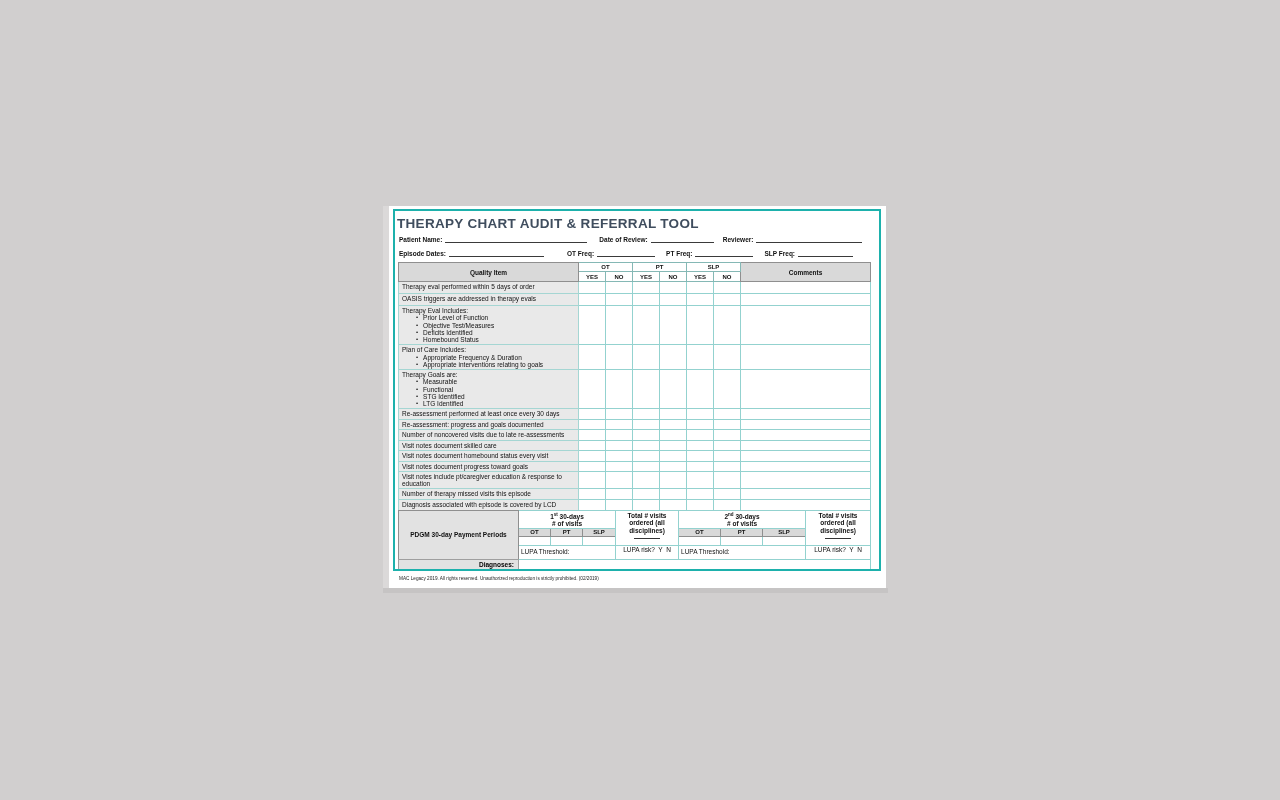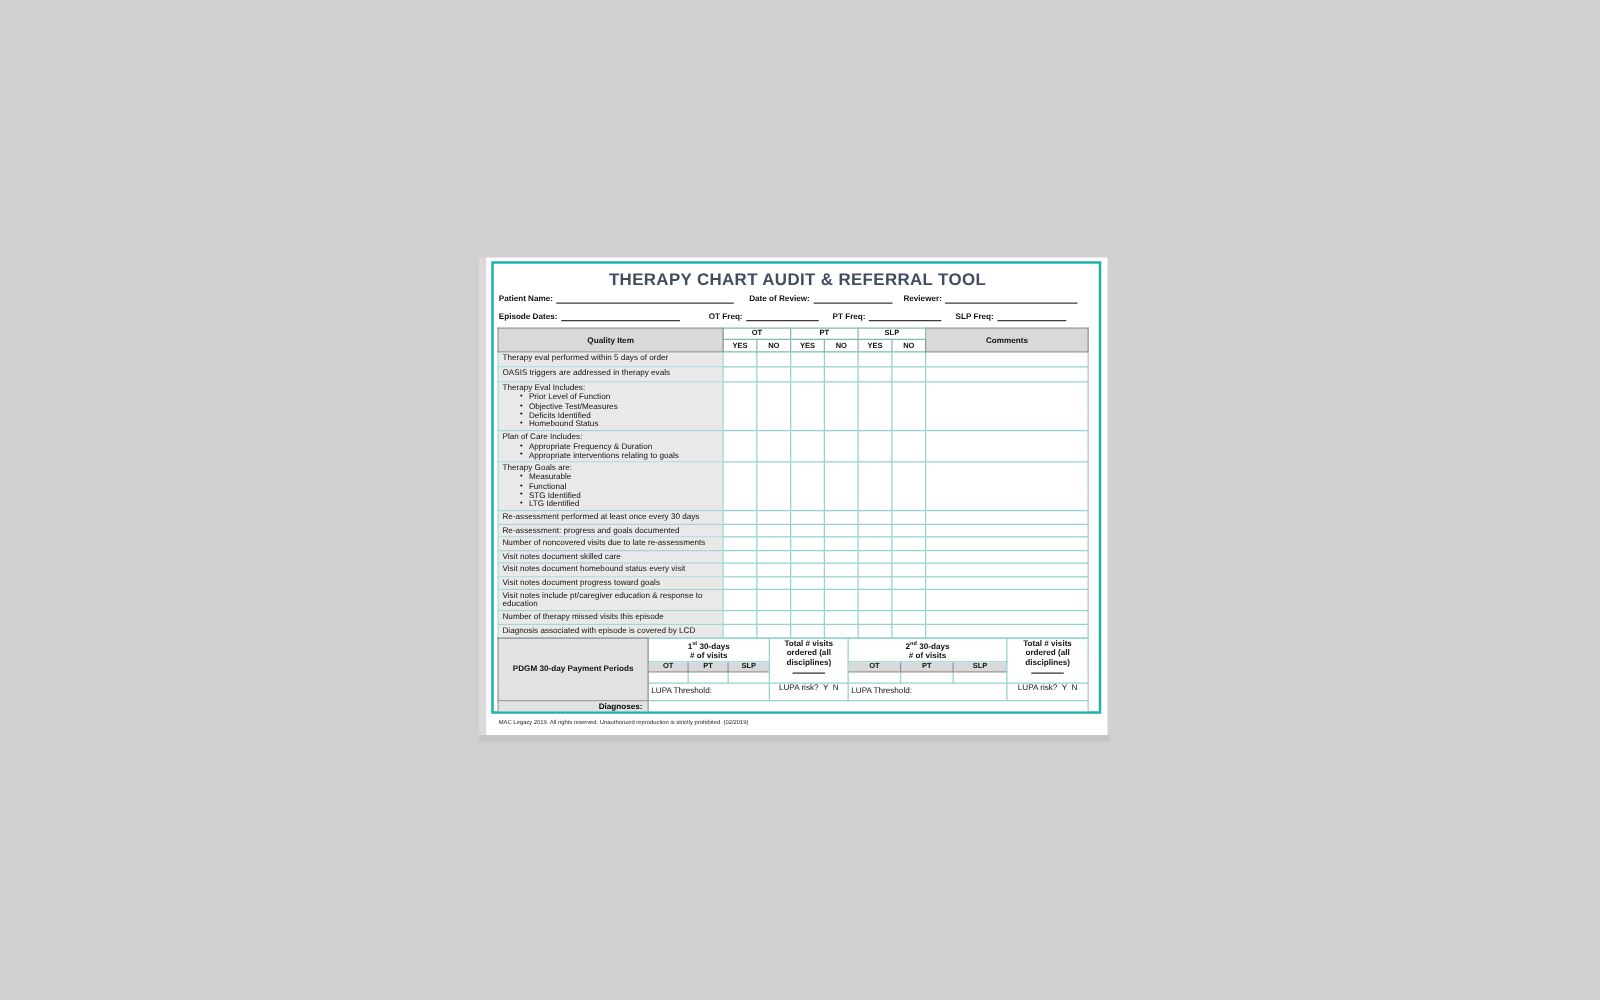--- a/index.html
+++ b/index.html
@@ -14,21 +14,21 @@
   .page-shadow   { position:absolute; left:383px; top:588px; width:505px; height:5px; background:#c6c4c4; }
   .page {
     position:absolute; left:389px; top:206px; width:497px; height:382px;
     background:#ffffff;
   }
   .frame {
     position:absolute; left:4px; top:3px; width:488px; height:362px;
     border:2px solid #1db1ac; background:#fff; padding:3px 0 0 2px; overflow:hidden;
   }
   .form-title {
-    text-align:center; font-size:13.5px; font-weight:bold; color:#3f4d5e;
+    text-align:left; font-size:13.5px; font-weight:bold; color:#3f4d5e;
     letter-spacing:.3px; margin:2px 0 3px 0;
   }
   .frow { display:flex; align-items:flex-end; margin:0 0 5px 2px; height:9px; }
   .flab { font-weight:bold; font-size:6.5px; color:#111; white-space:nowrap; margin-right:3px; }
   .fl   { display:inline-block; border-bottom:1px solid #3a3a3a; height:7px; }
 
   table { border-collapse:collapse; table-layout:fixed; margin-left:1px; }
   td, th { overflow:hidden; }
 
   

